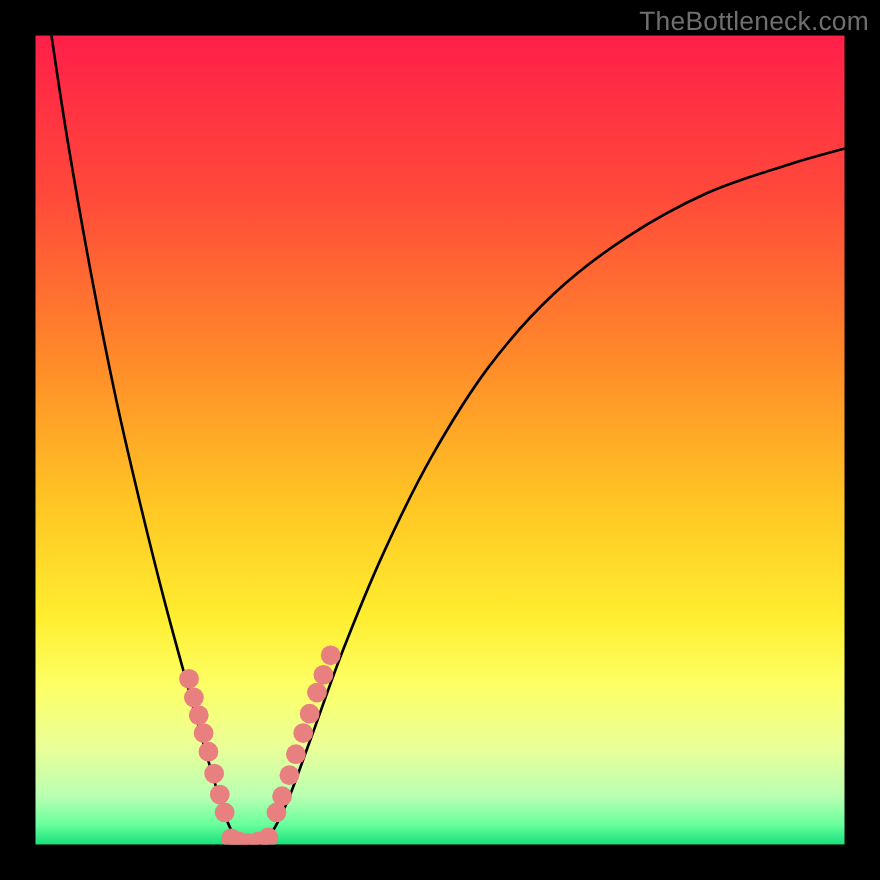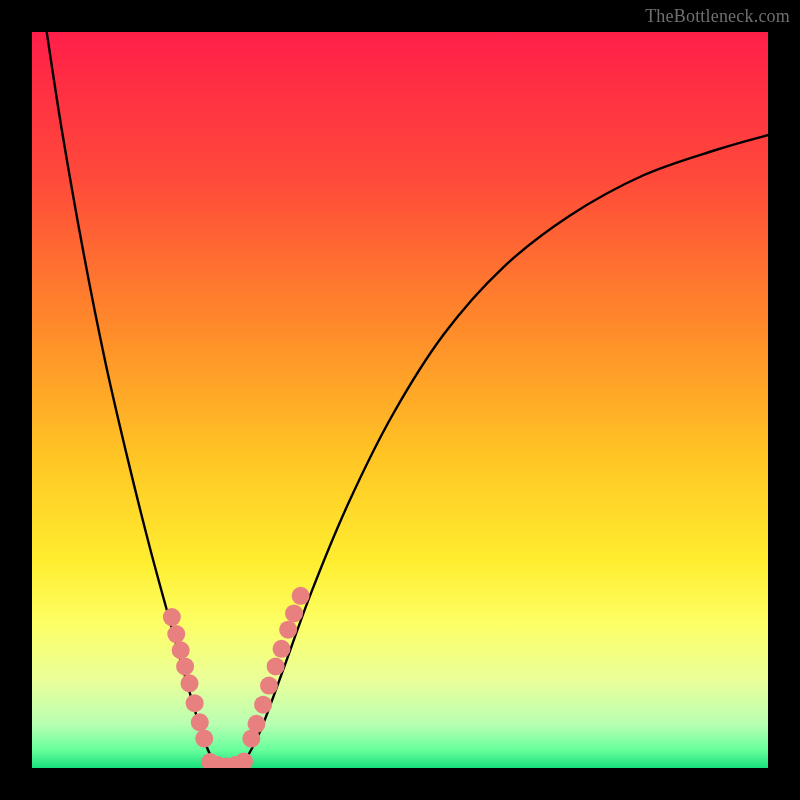--- a/index.html
+++ b/index.html
@@ -28,24 +28,23 @@
   
   .grad {
     position: absolute;
     left: 0; top: 0; right: 0; bottom: 0;
   }
   .watermark {
     position: absolute;
     top: 6px;
     right: 10px;
     color: #6f6f6f;
-    font-size: 18px;
+    font-size: 24px;
     letter-spacing: 0.2px;
     font-weight: 500;
-    font-family: Liberation Serif, serif;
   }
   svg.curve {
     position: absolute;
     left: 0; top: 0;
     width: 736px; height: 736px;
   }
 </style>
 </head>
 <body>
 

